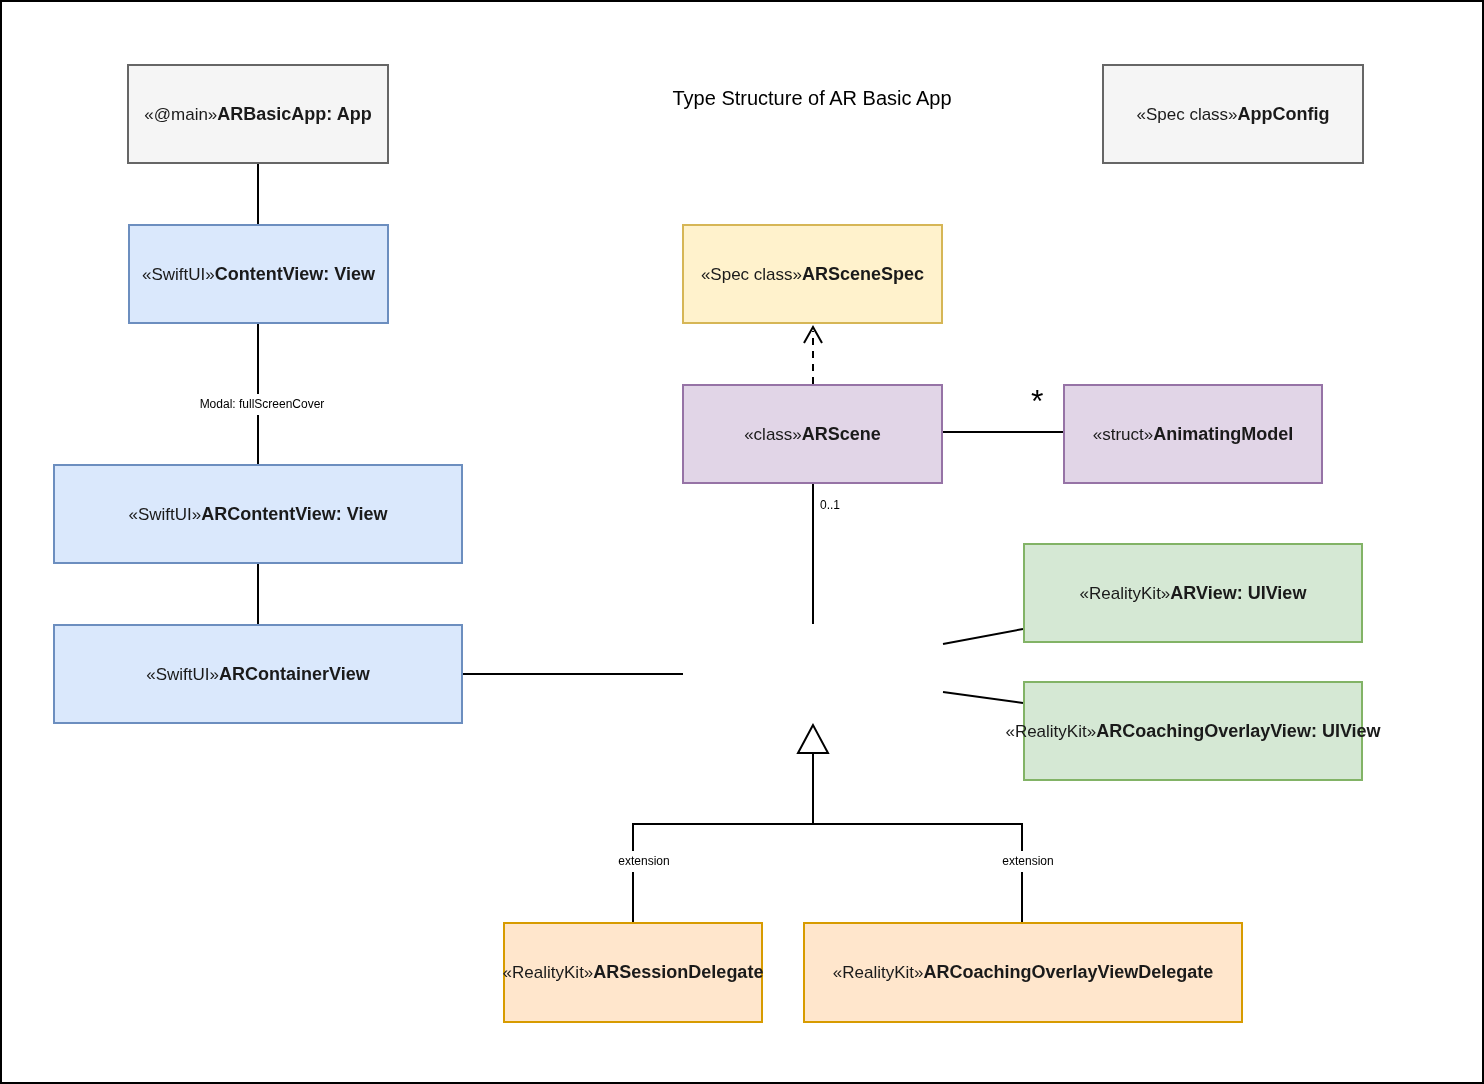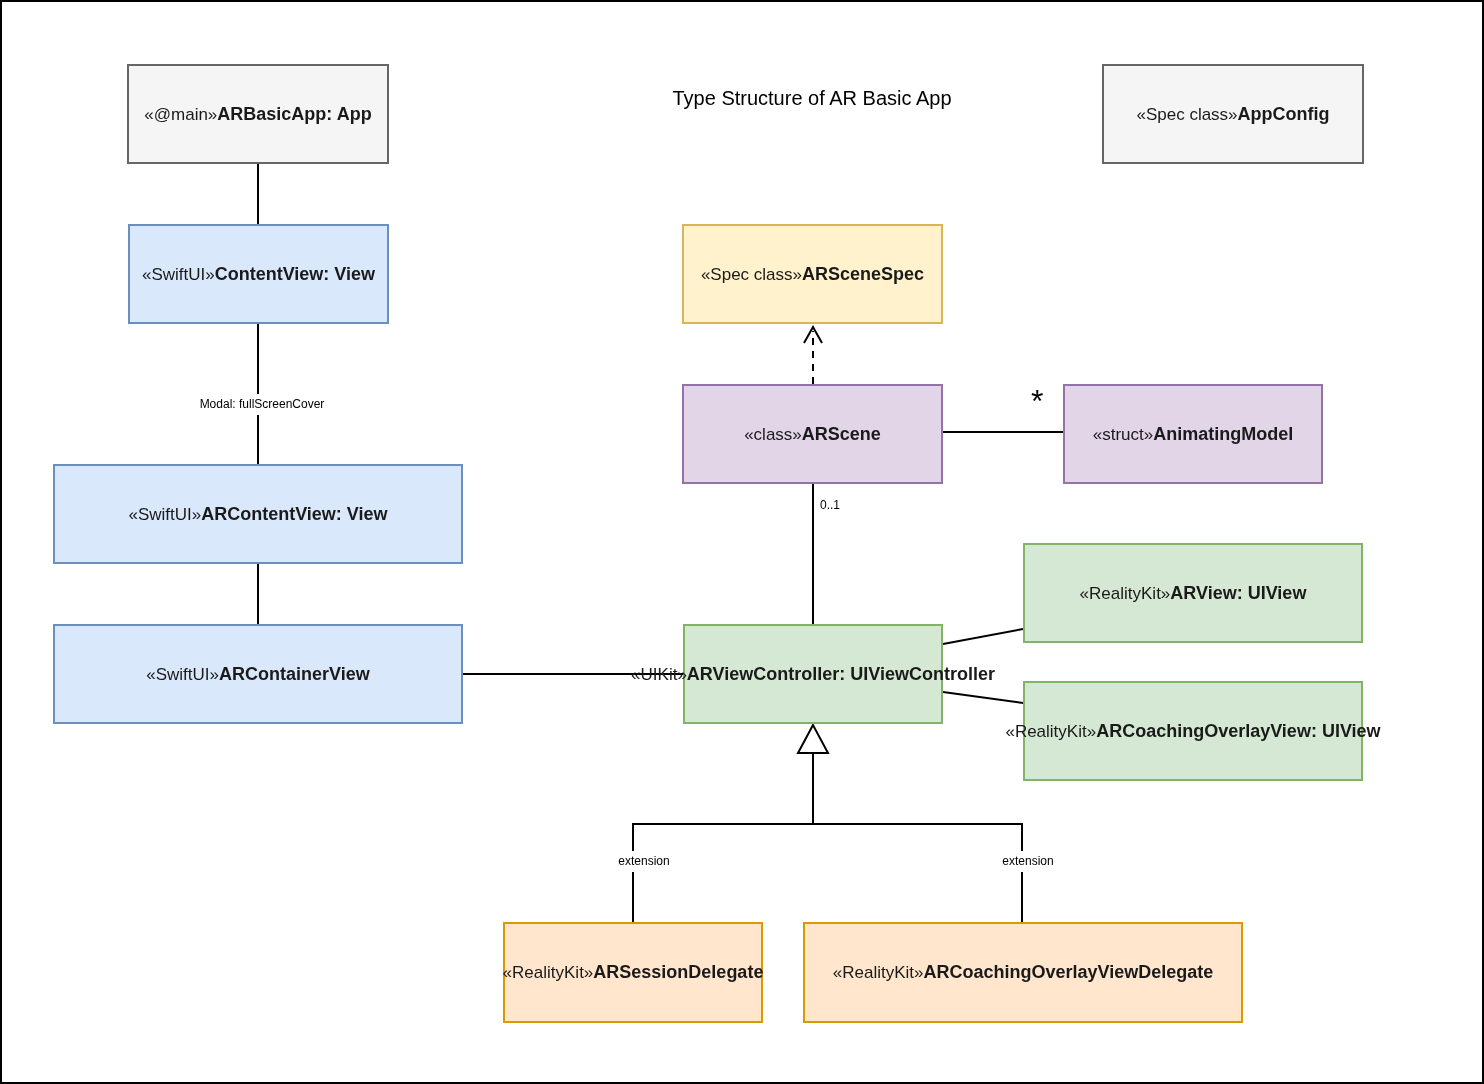--- a/index.html
+++ b/index.html
@@ -144,25 +144,20 @@
   <div class="node" style="left: 680px; top: 382px; width: 261px; height: 100px; background-color: rgb(225, 213, 231); border-color: rgb(150, 115, 166);">
     <div class="stereotype">«class»</div>
     <div class="type-name">ARScene</div>
   </div>
 
   <div class="node" style="left: 1061px; top: 382px; width: 260px; height: 100px; background-color: rgb(225, 213, 231); border-color: rgb(150, 115, 166);">
     <div class="stereotype">«struct»</div>
     <div class="type-name">AnimatingModel</div>
   </div>
 
-  <div class="node" style="left: 681px; top: 622px; width: 260px; height: 100px; background-color: rgb(213, 232, 212); border-color: rgb(130, 179, 102);">
-    <div class="stereotype">«UIKit»</div>
-    <div class="type-name">ARViewController</div>
-    <div class="type-name">: UIViewController</div>
-  </div>
 
   <div class="node" style="left: 1021px; top: 541px; width: 340px; height: 100px; background-color: rgb(213, 232, 212); border-color: rgb(130, 179, 102);">
     <div class="stereotype">«RealityKit»</div>
     <div class="type-name">ARView</div>
     <div class="type-name">: UIView</div>
   </div>
 
   <div class="node" style="left: 1021px; top: 679px; width: 340px; height: 100px; background-color: rgb(213, 232, 212); border-color: rgb(130, 179, 102);">
     <div class="stereotype">«RealityKit»</div>
     <div class="type-name">ARCoachingOverlayView</div>

